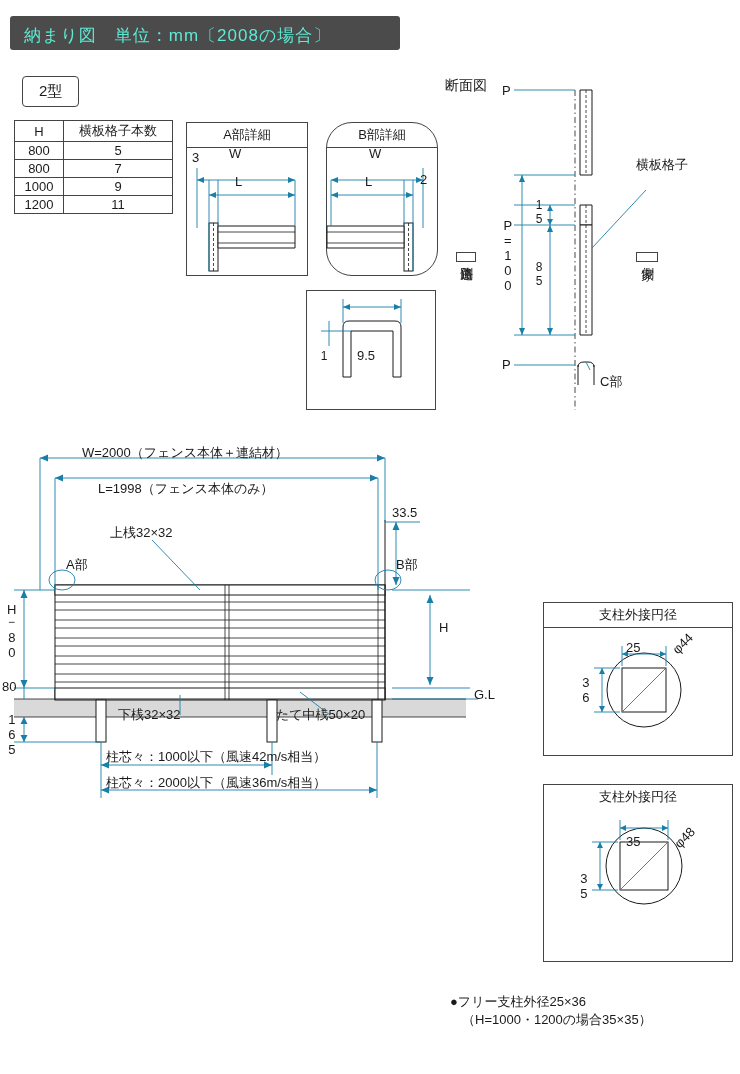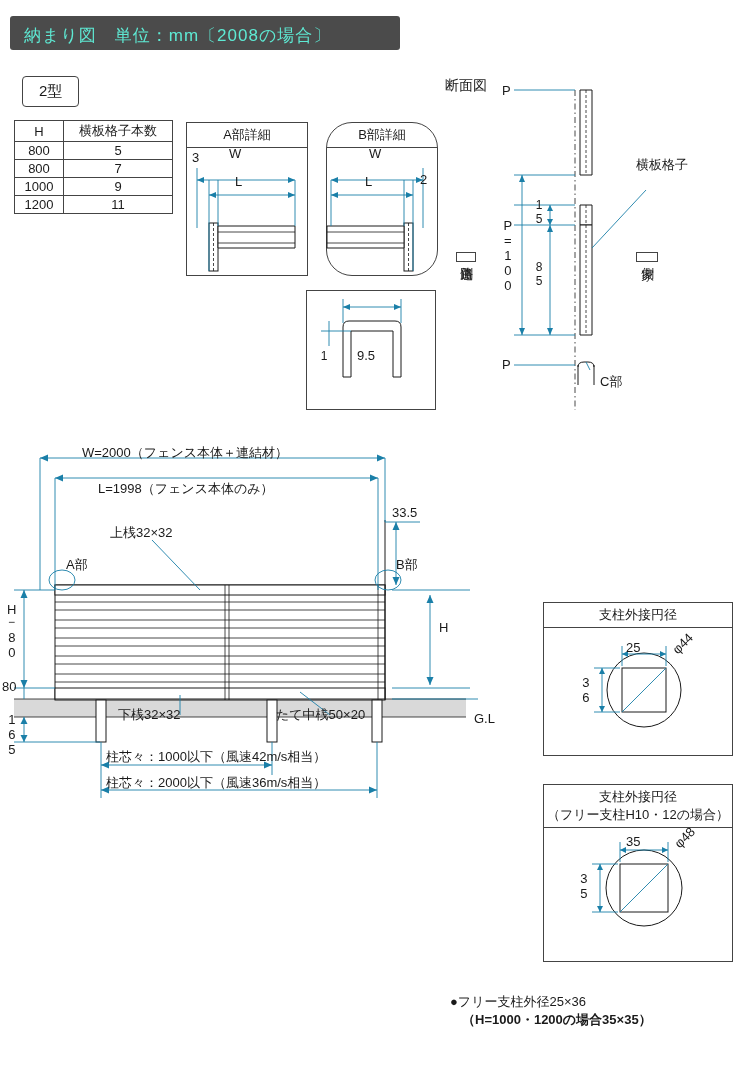--- a/index.html
+++ b/index.html
@@ -284,21 +284,21 @@
   <div class="abs txt" style="left:82px;top:16px;">W=2000（フェンス本体＋連結材）</div>
   <div class="abs txt" style="left:98px;top:52px;">L=1998（フェンス本体のみ）</div>
   <div class="abs txt" style="left:392px;top:76px;">33.5</div>
   <div class="abs txt" style="left:110px;top:96px;">上桟32×32</div>
   <div class="abs txt" style="left:66px;top:128px;">A部</div>
   <div class="abs txt" style="left:396px;top:128px;">B部</div>
   <div class="abs txt vert" style="left:4px;top:172px;">H－80</div>
   <div class="abs txt" style="left:2px;top:250px;">80</div>
   <div class="abs txt vert" style="left:4px;top:282px;">165</div>
   <div class="abs txt vert" style="left:436px;top:190px;">H</div>
-  <div class="abs txt" style="left:474px;top:258px;margin-top:24px;">G.L</div>
+  <div class="abs txt" style="left:474px;top:258px;">G.L</div>
   <div class="abs txt" style="left:118px;top:278px;">下桟32×32</div>
   <div class="abs txt" style="left:276px;top:278px;">たて中桟50×20</div>
   <div class="abs txt" style="left:106px;top:320px;">柱芯々：1000以下（風速42m/s相当）</div>
   <div class="abs txt" style="left:106px;top:346px;">柱芯々：2000以下（風速36m/s相当）</div>
 </div>
 
 <div class="abs box" style="left:543px;top:602px;width:188px;height:152px;">
   <div class="boxlabel">支柱外接円径</div>
   <svg width="186" height="125" viewBox="0 0 186 125">
     <circle cx="100" cy="62" r="37" class="ln whitefill"></circle>
@@ -316,21 +316,20 @@
     <path d="M58 40 l-3 6 h6 z" fill="#1a7fa8"></path>
     <path d="M58 84 l-3 -6 h6 z" fill="#1a7fa8"></path>
   </svg>
   <div class="abs txt" style="left:82px;top:38px;">25</div>
   <div class="abs txt vert" style="left:34px;top:72px;">36</div>
   <div class="abs txt" style="left:126px;top:44px;transform:rotate(-45deg);transform-origin:left top;">φ44</div>
 </div>
 
 <div class="abs box" style="left:543px;top:784px;width:188px;height:176px;">
   <div class="boxlabel" style="border-bottom:none;padding-bottom:0;">支柱外接円径</div>
-  <div class="boxlabel sm" style="padding-top:0;">（フリー支柱H10・12の場合）</div>
   <svg width="186" height="124" viewBox="0 0 186 124">
     <circle cx="100" cy="60" r="38" class="ln whitefill"></circle>
     <rect x="76" y="36" width="48" height="48" class="ln whitefill"></rect>
     <line x1="76" y1="84" x2="124" y2="36" class="dim"></line>
     <line x1="76" y1="14" x2="76" y2="34" class="dim"></line>
     <line x1="124" y1="14" x2="124" y2="34" class="dim"></line>
     <line x1="76" y1="22" x2="124" y2="22" class="dim"></line>
     <path d="M76 22 l6 -3 v6 z" fill="#1a7fa8"></path>
     <path d="M124 22 l-6 -3 v6 z" fill="#1a7fa8"></path>
     <line x1="48" y1="36" x2="74" y2="36" class="dim"></line>
@@ -339,14 +338,14 @@
     <path d="M56 36 l-3 6 h6 z" fill="#1a7fa8"></path>
     <path d="M56 84 l-3 -6 h6 z" fill="#1a7fa8"></path>
   </svg>
   <div class="abs txt" style="left:82px;top:50px;">35</div>
   <div class="abs txt vert" style="left:32px;top:86px;">35</div>
   <div class="abs txt" style="left:128px;top:56px;transform:rotate(-45deg);transform-origin:left top;">φ48</div>
 </div>
 
 <div class="abs" style="left:450px;top:995px;">
   <div class="txt">●フリー支柱外径25×36</div>
-  <div class="txt" style="margin-top:4px;margin-left:12px;font-weight:bold;">（H=1000・1200の場合35×35）</div>
+  <div class="txt" style="margin-top:4px;margin-left:12px;">（H=1000・1200の場合35×35）</div>
 </div>
 
 </body></html>

